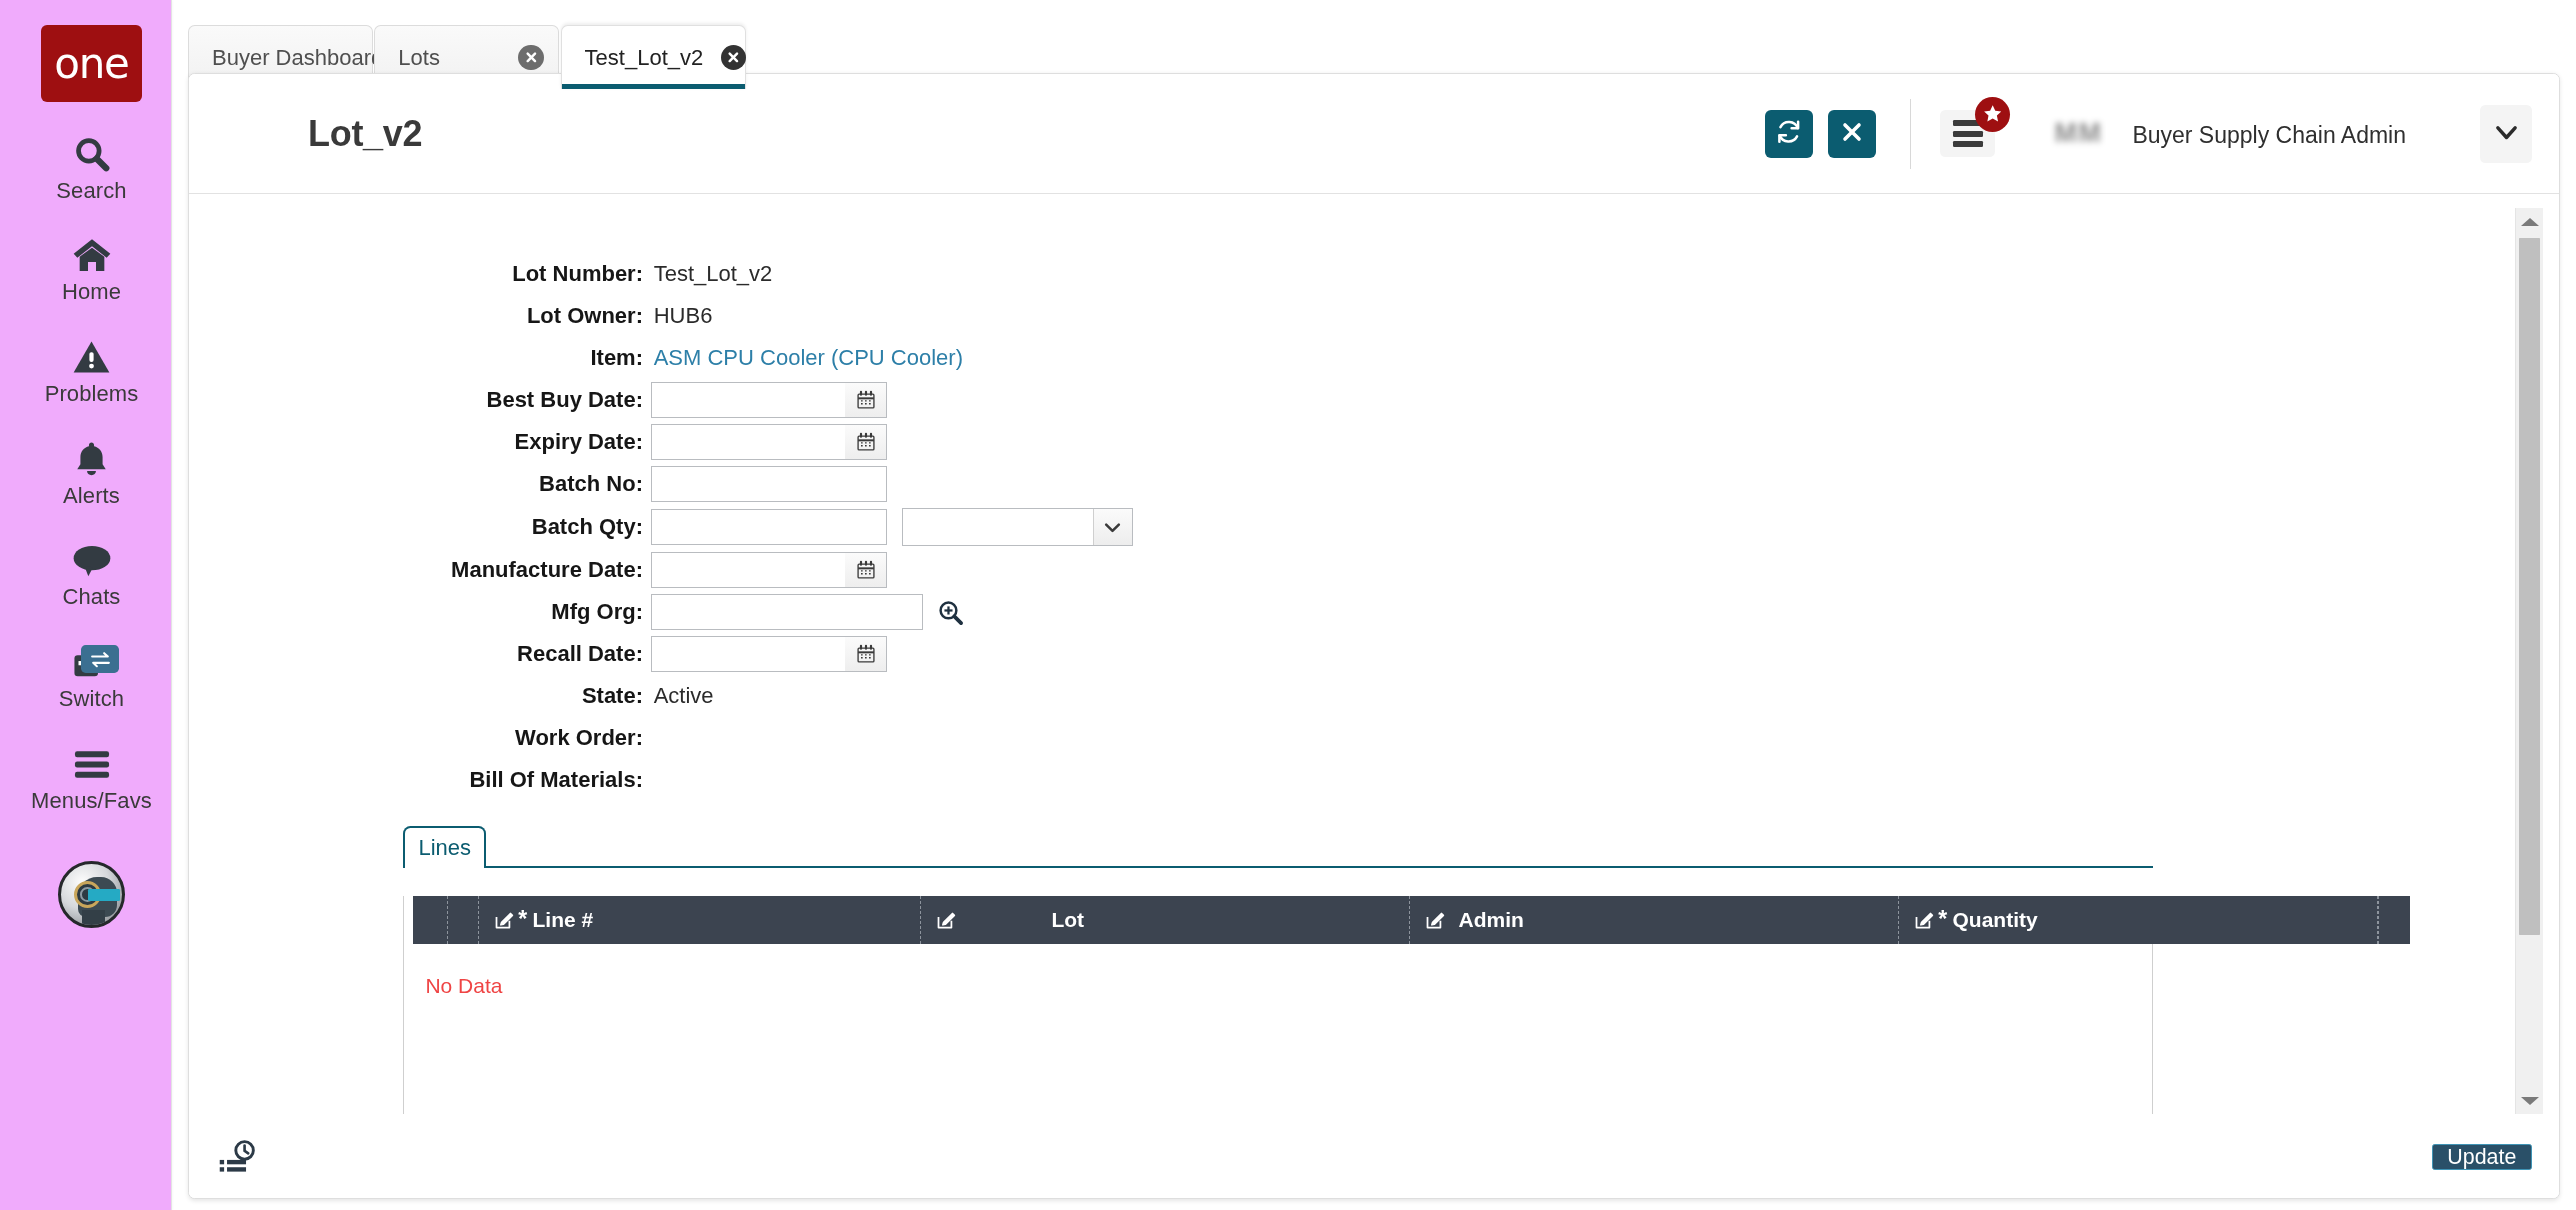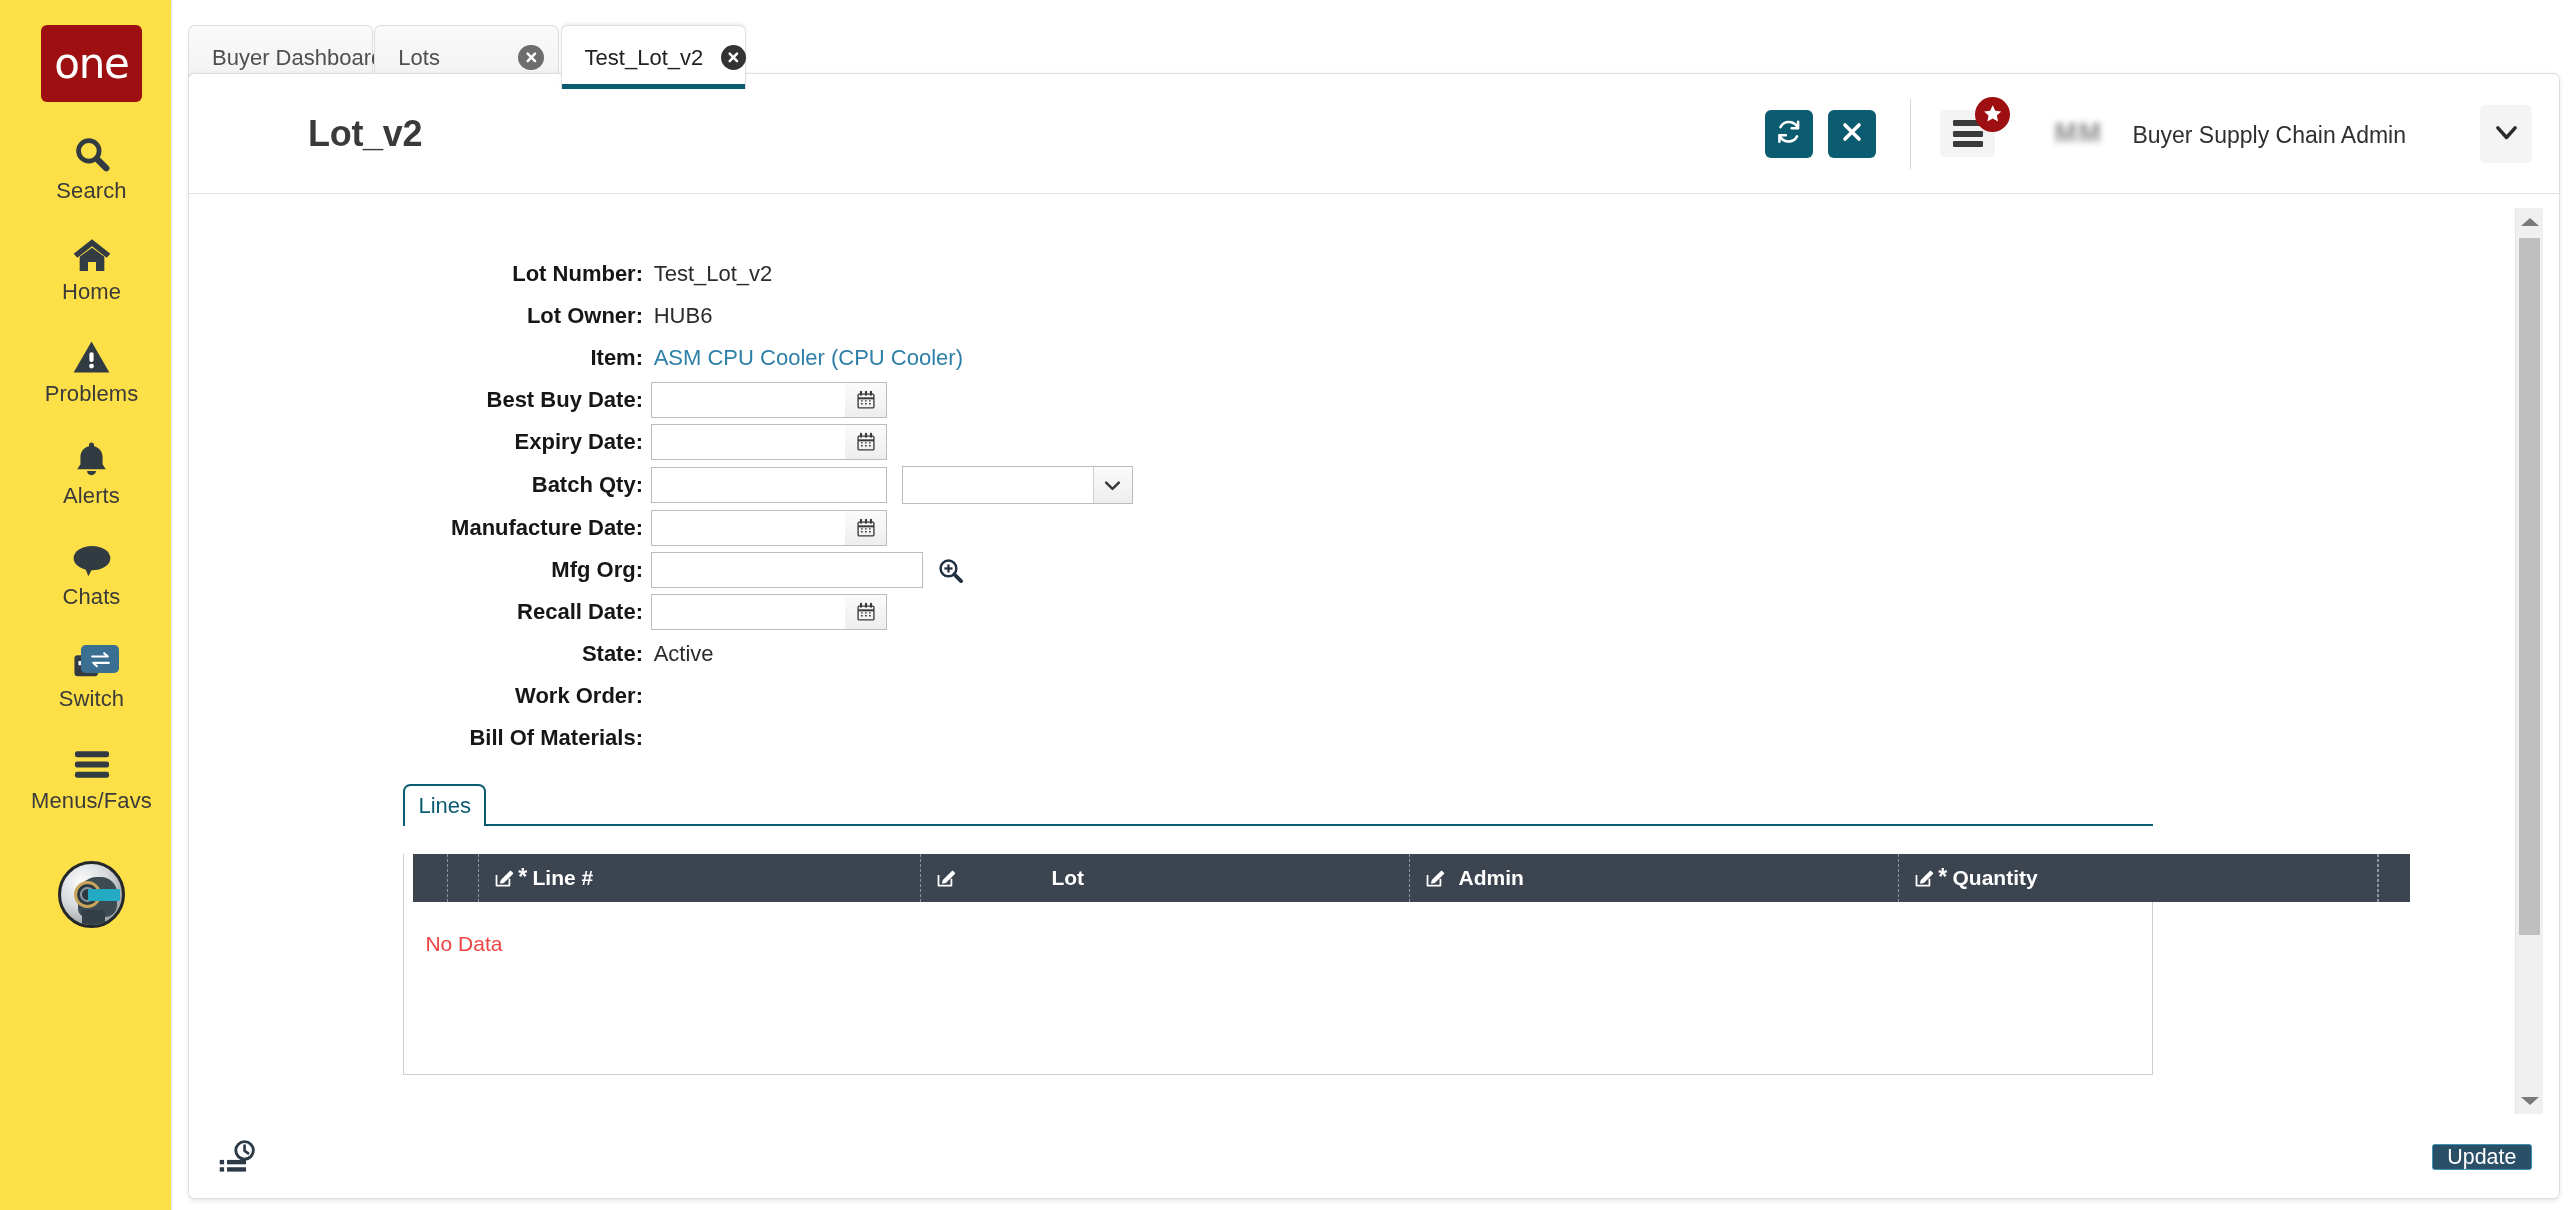--- a/index.html
+++ b/index.html
@@ -7,21 +7,21 @@
     width: 2576px; height: 1211px;
     background: #ffffff;
     font-family: "Liberation Sans", sans-serif;
     overflow: hidden;
   }
   body { display: flex; }
 
   
   #left-rail {
     width: 172px; height: 1211px;
-    background: #fde047;
+    background: #f0abfc;
     border-right: 0.7px solid #e3e3e3;
     flex: 0 0 172px;
     position: relative;
     display: flex;
     flex-direction: column;
     align-items: center;
     z-index: 5;
     box-shadow: 1.3px 0 2.7px rgba(0,0,0,0.06);
     padding-left: 12px;
   }
@@ -721,20 +721,24 @@
             <span class="cal-btn">
               <svg width="20" height="20" viewBox="0 0 24 24" fill="none" stroke="#3a3a3a" stroke-width="1.6">
                 <rect x="2.5" y="5" width="19" height="16.5" rx="1.2"></rect>
                 <line x1="2.5" y1="10" x2="21.5" y2="10" stroke-width="2.4"></line>
                 <path d="M6 2.2 v3.4 M12 2.2 v3.4 M18 2.2 v3.4" stroke-width="2.6" stroke-linecap="round"></path>
                 <path d="M6 13 h2 M10.8 13 h2 M15.6 13 h2 M6 16.5 h2 M10.8 16.5 h2 M15.6 16.5 h2" stroke-width="1.6"></path>
               </svg>
             </span>
           </div>
 
+          <div class="form-row">
+            <span class="f-label">Batch No:</span>
+            <input class="txt-input w-plain" type="text" value="" style="">
+          </div>
 
           <div class="form-row">
             <span class="f-label">Batch Qty:</span>
             <input class="txt-input w-plain" type="text" value="" style="">
             <span class="sel-wrap">
               <span class="sel-value"></span>
               <span class="sel-arrow">
                 <svg width="19" height="13.4" viewBox="0 0 24 16" fill="none" stroke="#3a3a3a" stroke-width="3.2" stroke-linecap="round" stroke-linejoin="round">
                   <polyline points="4,4 12,12 20,4"></polyline>
                 </svg>

